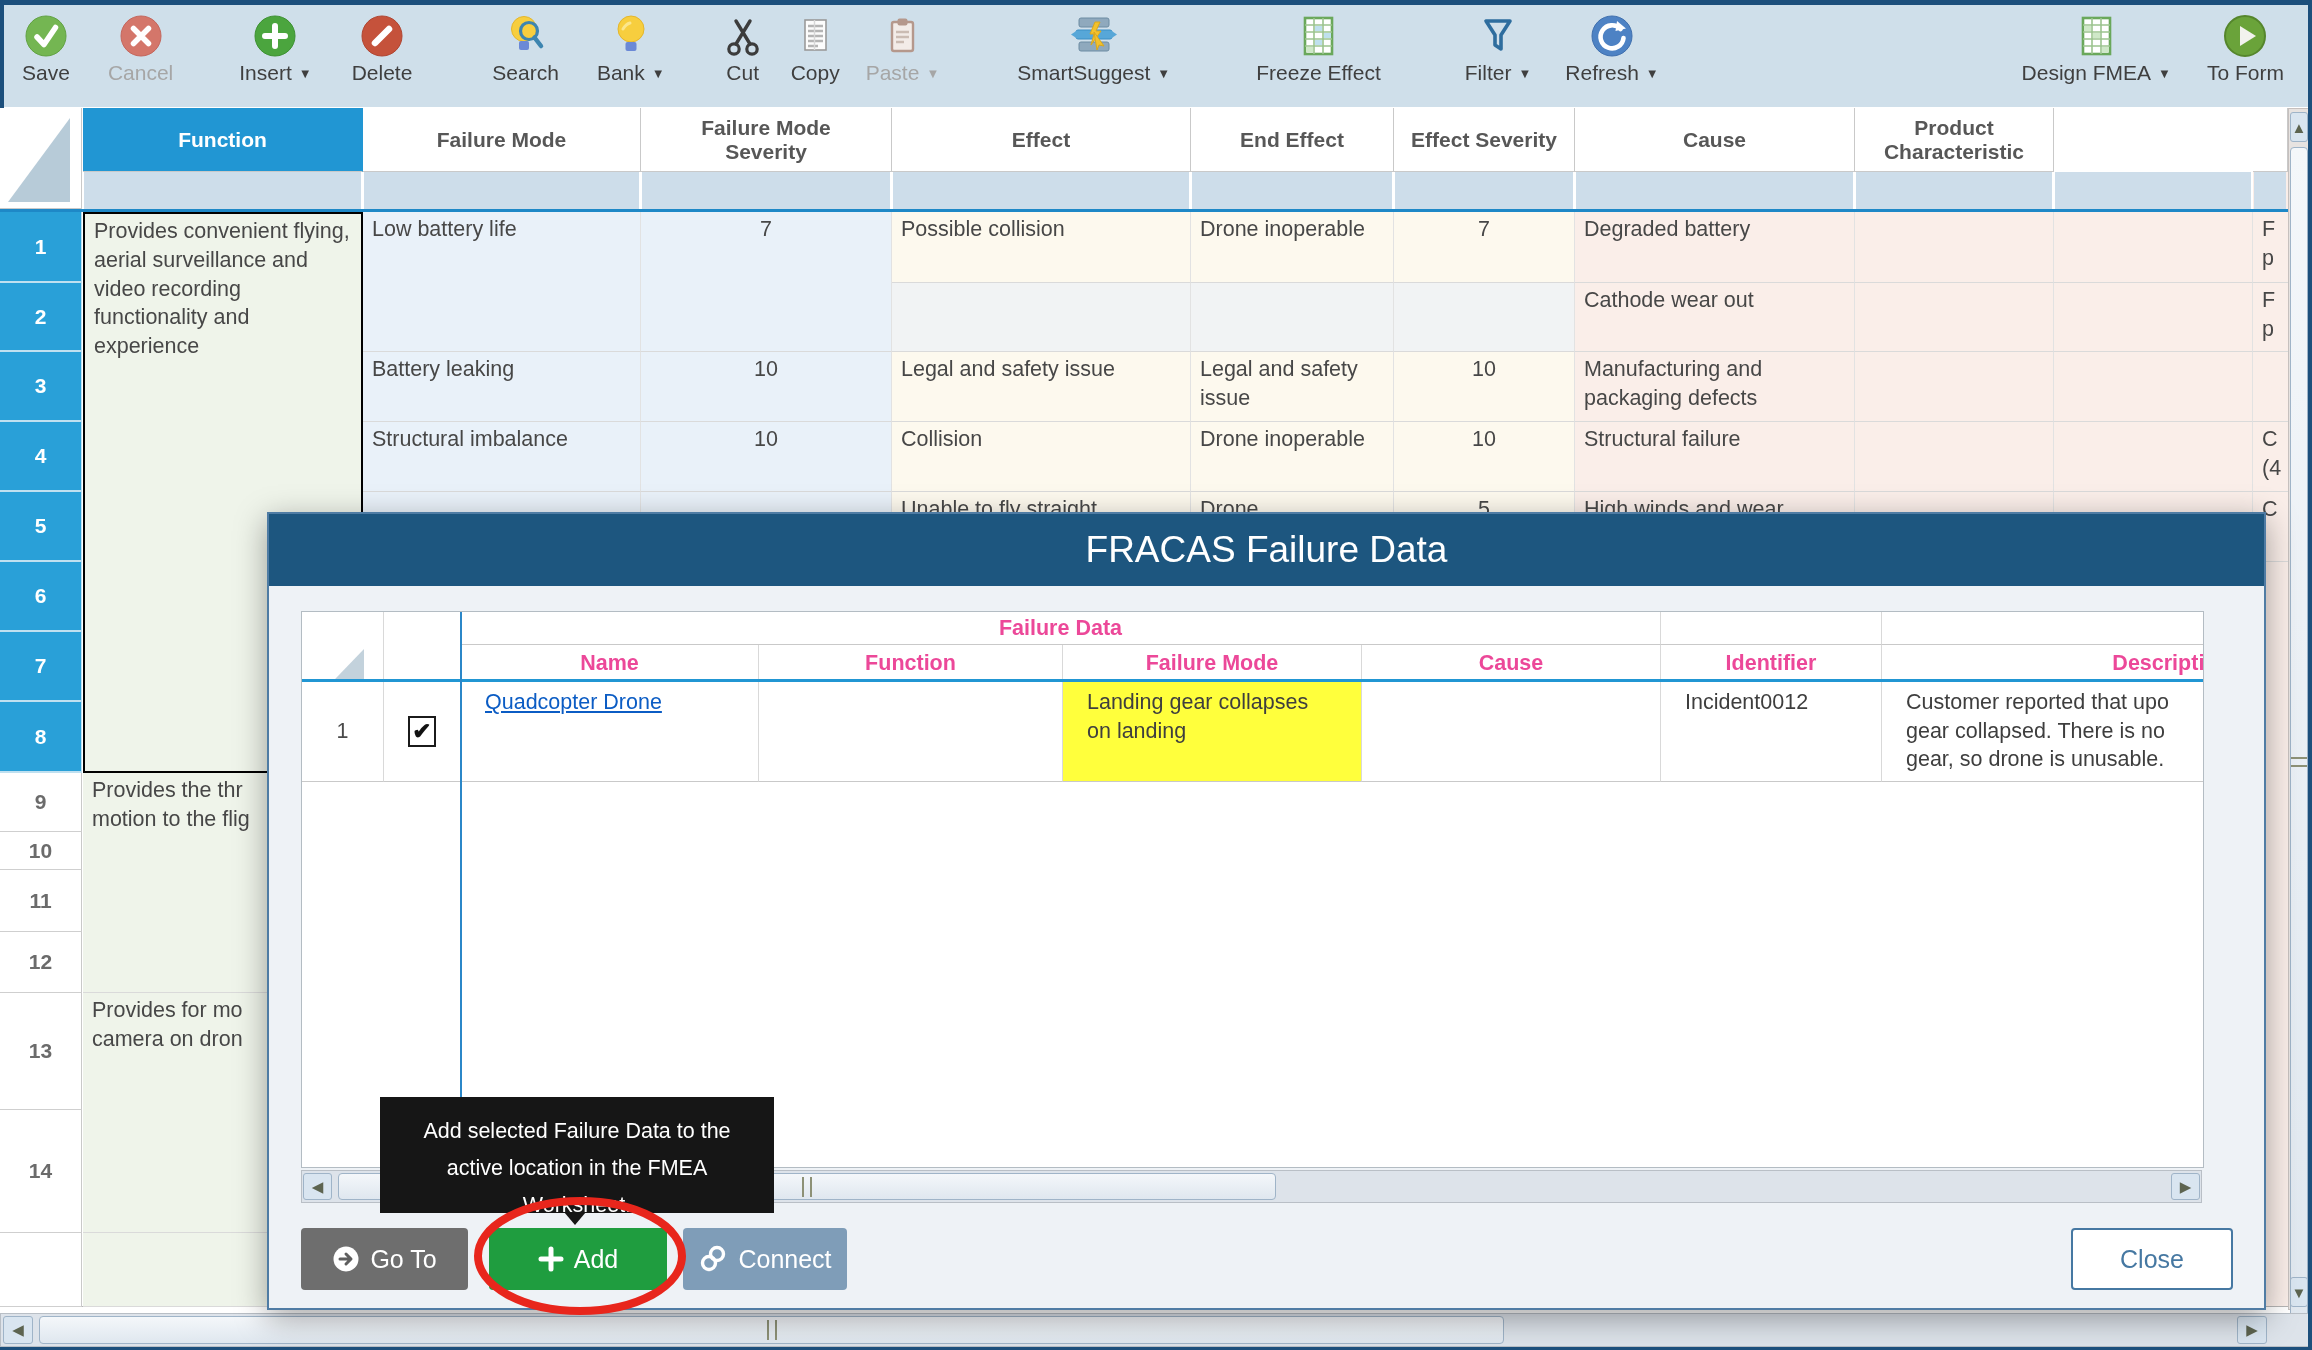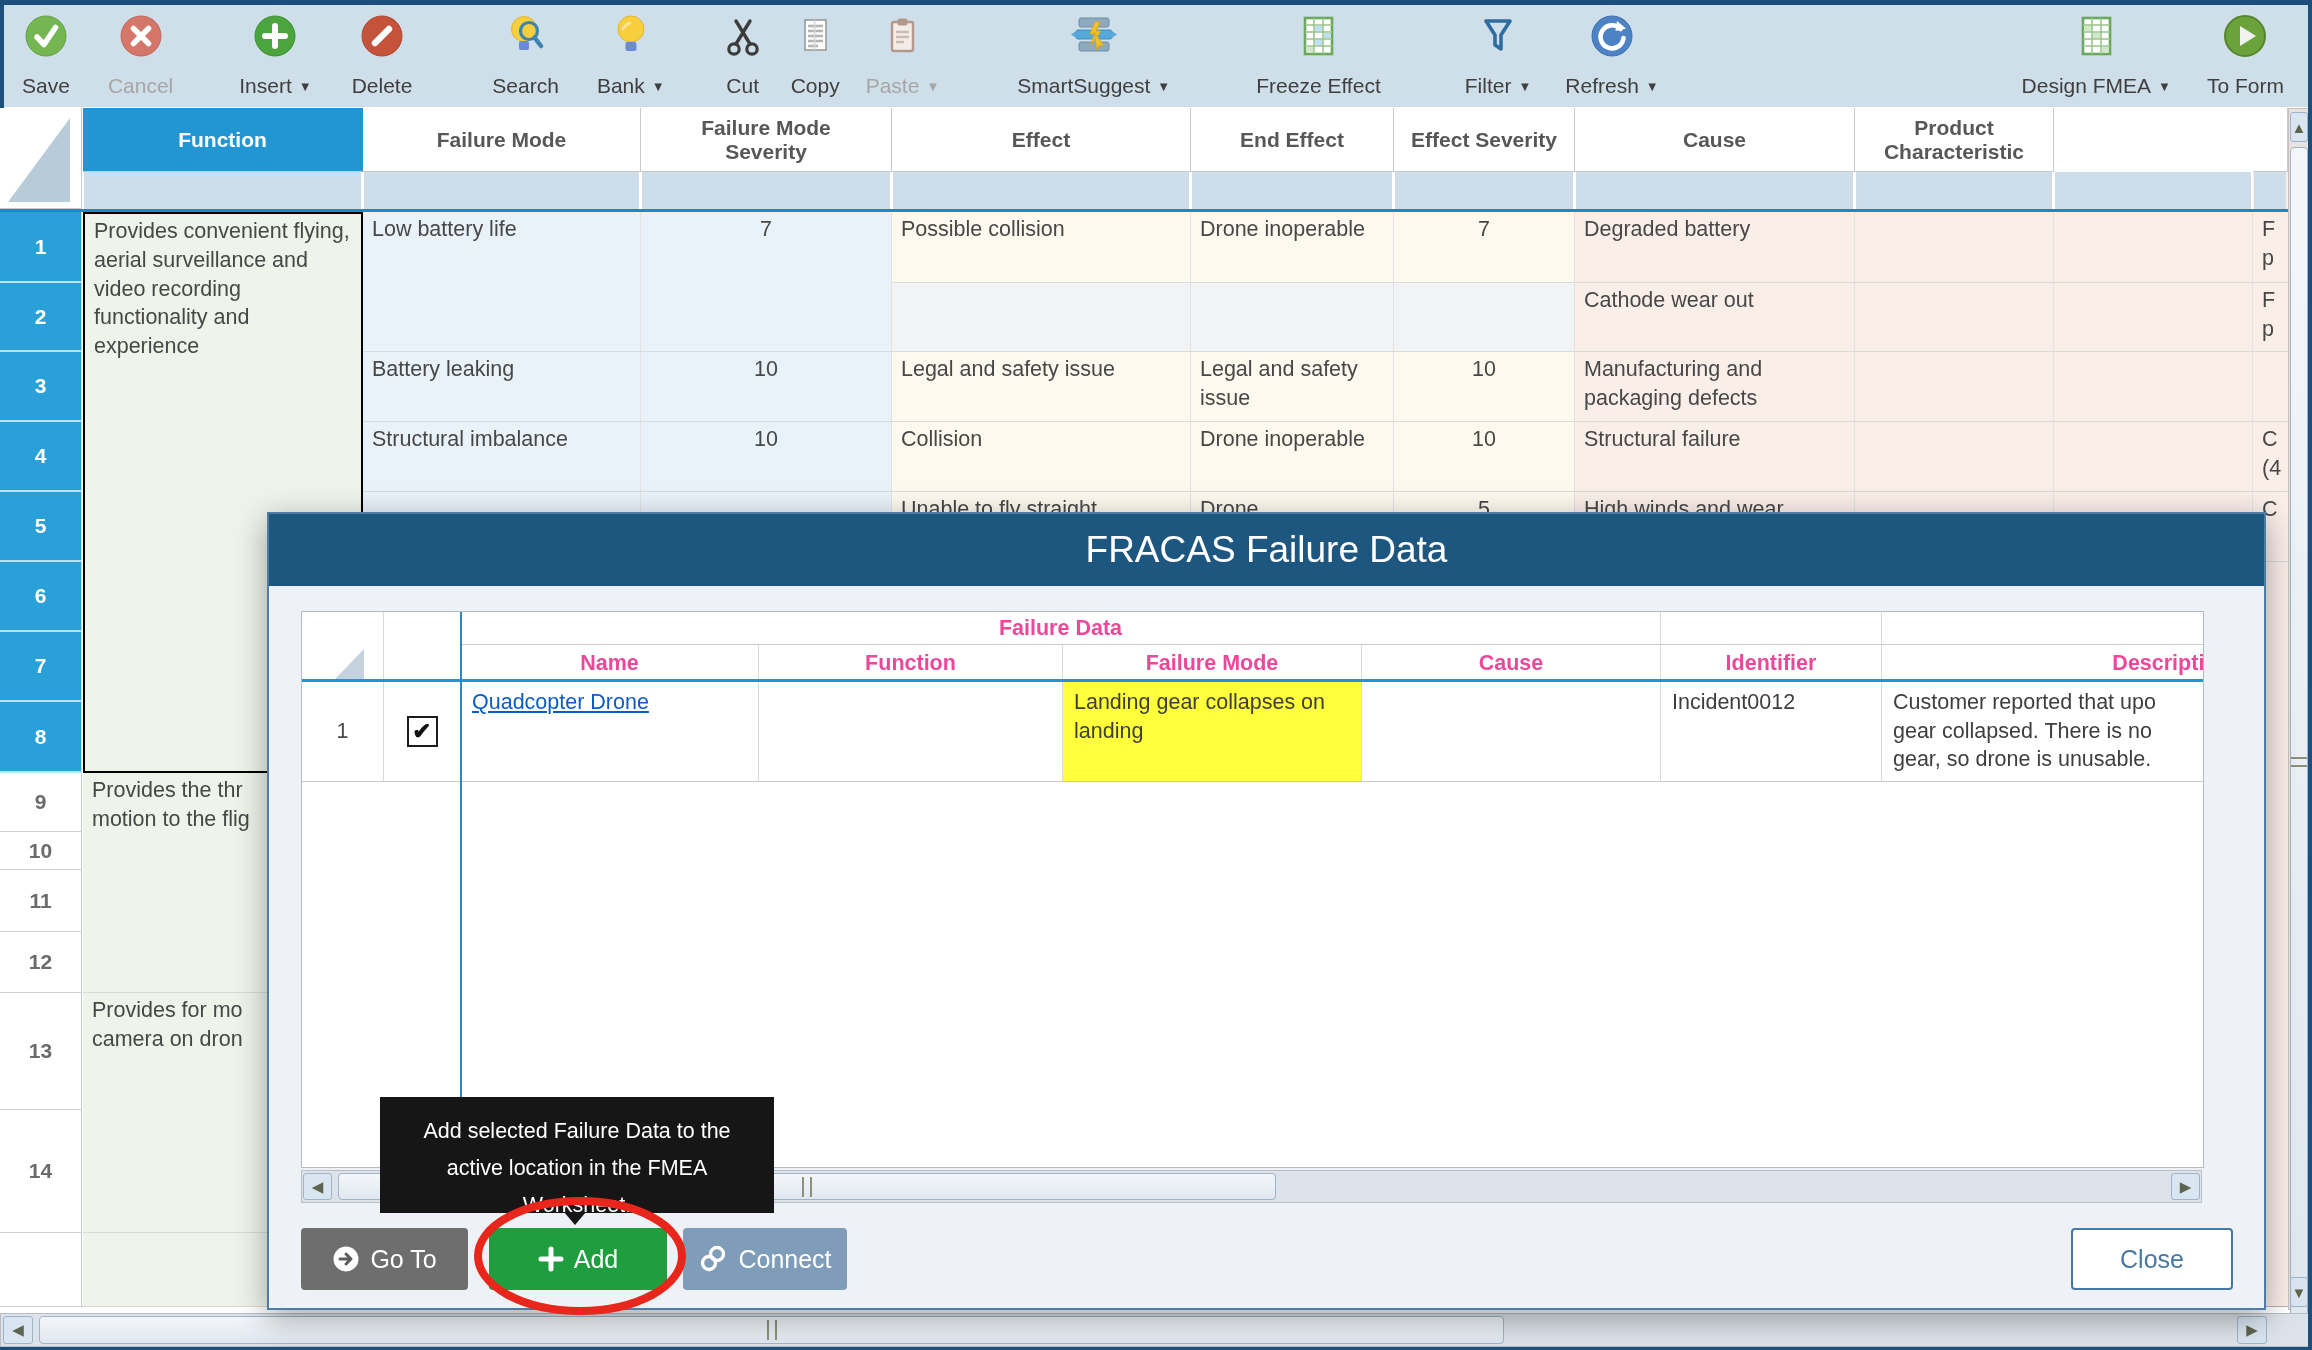--- a/index.html
+++ b/index.html
@@ -5,21 +5,21 @@
   html,body{margin:0;padding:0;background:#e9e9e9;}
   .app{position:relative;width:2312px;height:1350px;background:#ffffff;
        font-family:"Liberation Sans",sans-serif;overflow:hidden;}
   
   .winborder{position:absolute;background:#1c4f7c;z-index:60;}
   
   .toolbar{position:absolute;left:0;top:5px;width:2312px;height:102px;background:#cfdfea;
            display:flex;align-items:flex-start;box-sizing:border-box;padding-left:22px;}
   .titem{display:flex;flex-direction:column;align-items:center;margin-top:7px;cursor:default;}
   .titem .ic{height:48px;display:flex;align-items:center;justify-content:center;}
-  .titem .lbrow{display:flex;align-items:center;margin-top:14px;white-space:nowrap;}
+  .titem .lbrow{display:flex;align-items:center;margin-top:1px;white-space:nowrap;}
   .titem .lb{font-size:21px;color:#3f3f3f;}
   .titem.disabled .lb{color:#a6a6a6;}
   .caret{font-size:13px;color:#3f3f3f;margin-left:7px;}
   .titem.disabled .caret{color:#a6a6a6;}
   .tspacer{flex:1;}
   
   .grid{position:absolute;left:0;top:108px;width:2288px;height:1199px;background:#fff;
         border-bottom:1px solid #b5b5b5;box-sizing:border-box;}
   .gcol{position:absolute;top:0;height:100%;}
   .hcell{position:absolute;top:0;height:64px;left:0;right:0;background:#fff;
@@ -55,21 +55,21 @@
   .gripv{width:6px;height:20px;border-left:2px solid #8d9176;border-right:2px solid #8d9176;}
   .griph{width:20px;height:6px;border-top:2px solid #8d9176;border-bottom:2px solid #8d9176;}
   
   .dialog{position:absolute;left:267px;top:512px;width:1999px;height:798px;background:#eef2f6;
           border:2px solid #4f7ca4;box-sizing:border-box;box-shadow:0 8px 30px rgba(0,0,0,.35);z-index:20;}
   .dtitle{height:72px;background:#1d567f;color:#fff;font-size:37px;display:flex;
           align-items:center;justify-content:center;}
   .dtable{position:absolute;left:32px;top:97px;width:1903px;height:557px;background:#fff;
           border:1px solid #b3bcc3;box-sizing:border-box;overflow:hidden;}
   .dcell{position:absolute;box-sizing:border-box;overflow:hidden;font-size:21.5px;color:#3e3e3e;
-         padding:6px 11px;border-right:1px solid #d9d9d9;border-bottom:1px solid #c9c9c9;
+         padding:6px 24px;border-right:1px solid #d9d9d9;border-bottom:1px solid #c9c9c9;
          white-space:pre-line;line-height:1.33;background:#fff;}
   .dhead{display:flex;align-items:center;justify-content:center;font-weight:bold;color:#ec4899;
          white-space:nowrap;padding:0;}
   .ddivider{position:absolute;left:158px;top:0;width:2px;height:100%;background:#2b87c8;z-index:6;}
   .dblue{position:absolute;left:0;top:67px;width:1905px;height:3px;background:#2196d3;z-index:5;}
   .link{color:#0b5cc4;text-decoration:underline;cursor:pointer;}
   .cbx{width:27px;height:27px;border:2.5px solid #1b1b1b;background:#fff;display:flex;
        align-items:center;justify-content:center;font-size:23px;font-weight:bold;color:#111;}
   .dbtn{position:absolute;top:714px;height:62px;border-radius:4px;display:flex;align-items:center;
         justify-content:center;color:#fff;font-size:25px;cursor:pointer;box-sizing:border-box;}

